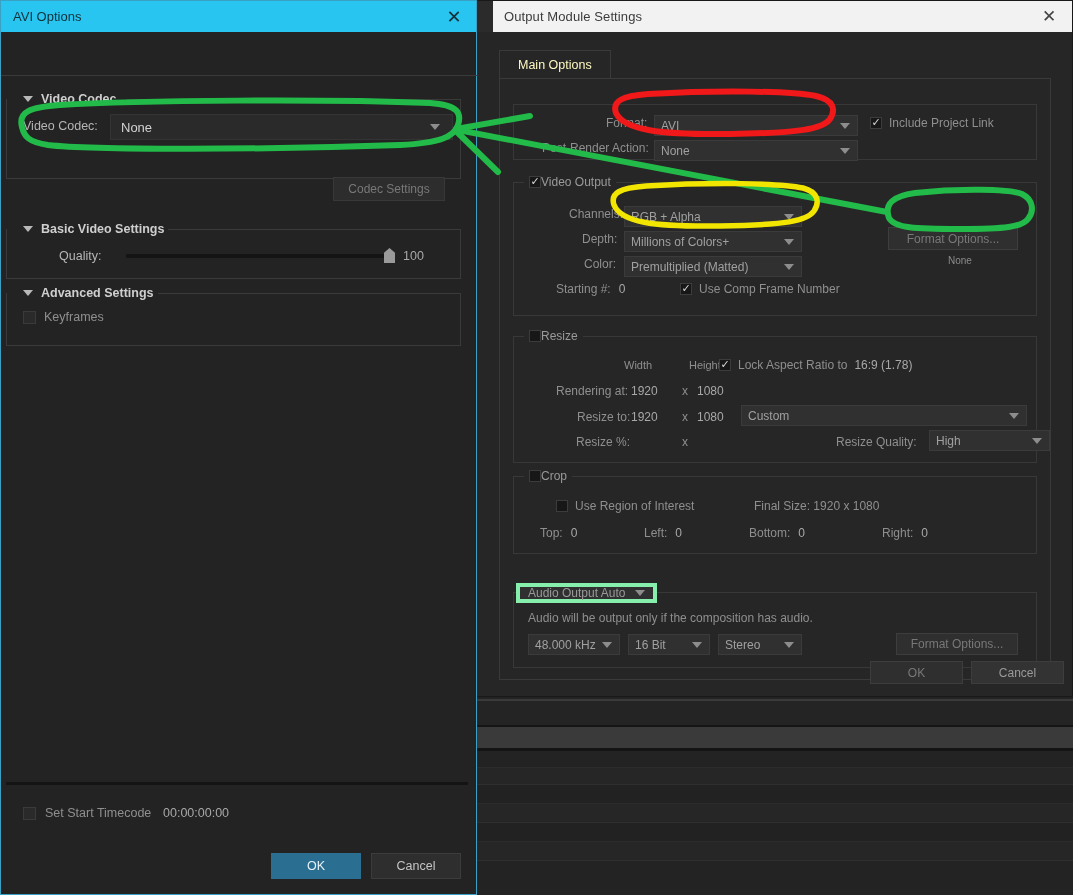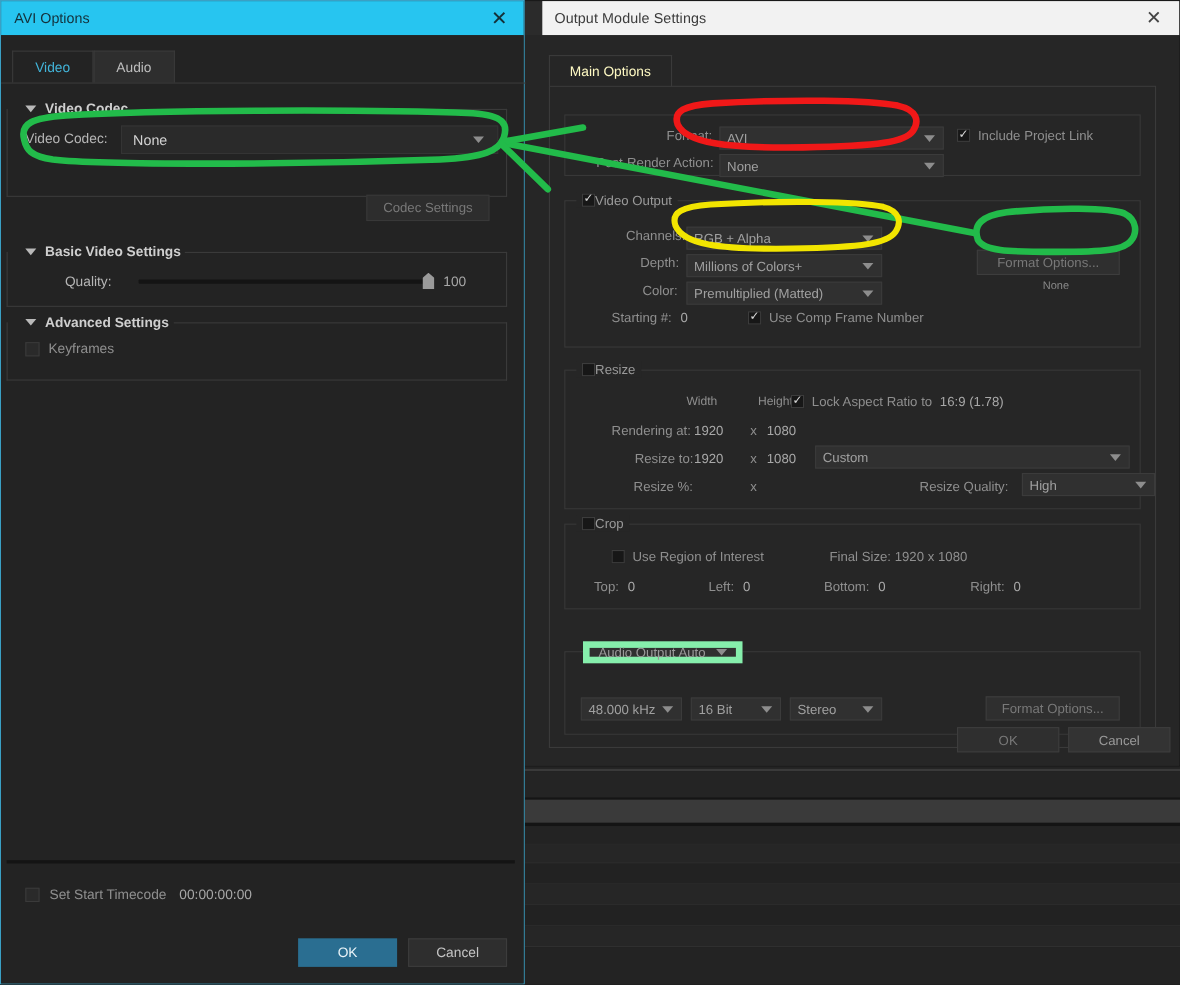--- a/index.html
+++ b/index.html
@@ -326,23 +326,26 @@
           <span class="lbl">Bottom:</span>
           <span class="val">0</span>
         </div>
         <div class="row" style="left:368px; top:49px; gap:8px;">
           <span class="lbl">Right:</span>
           <span class="val">0</span>
         </div>
       </div>
 
       <div class="grp" style="left:36px; top:560px; width:524px; height:76px;">
-        <div class="grp-legend" style="background:#303030; border:6px solid #86efac; height:20px; top:-10px; left:16px; padding:0 8px;">
+        <div class="grp-legend" style="background:#303030; border:4px solid #86efac; height:20px; top:-10px; left:2px; padding:0 8px;">
           <span>Audio Output Auto</span>
           <span style="width:0;height:0;border-left:5px solid transparent;border-right:5px solid transparent;border-top:6px solid #8d8d8d;margin-left:10px;"></span>
+        </div>
+        <div class="row" style="left:14px; top:18px;">
+          <span class="lbl">Audio will be output only if the composition has audio.</span>
         </div>
         <div class="dd" style="left:14px; top:41px; width:92px;">
           <span>48.000 kHz</span>
           <span class="caret"></span>
         </div>
         <div class="dd" style="left:114px; top:41px; width:82px;">
           <span>16 Bit</span>
           <span class="caret"></span>
         </div>
         <div class="dd" style="left:204px; top:41px; width:84px;">
@@ -364,28 +367,20 @@
   </div>
 
   <div id="avi">
     <div id="avi-title">
       <span class="t">AVI Options</span>
       <span id="avi-close">✕</span>
     </div>
 
     <div id="avi-body">
 
-      <div style="position:absolute; left:10px; top:14px; display:flex;">
-        <div class="avi-tab active">
-          <span>Video</span>
-        </div>
-        <div class="avi-tab inactive">
-          <span>Audio</span>
-        </div>
-      </div>
       <div style="position:absolute;left:0;top:43px;width:477px;height:1px;background:#3a3a3a;"></div>
 
       <div class="sec-head" style="left:22px; top:60px;">
         <span class="tri-down"></span>
         <span>Video Codec</span>
       </div>
       <div class="sec-rule" style="left:126px; top:67px; width:334px;"></div>
       <div class="sec-box" style="left:5px; top:67px; width:455px; height:80px;"></div>
 
       <div class="row" style="left:22px; top:87px;">

